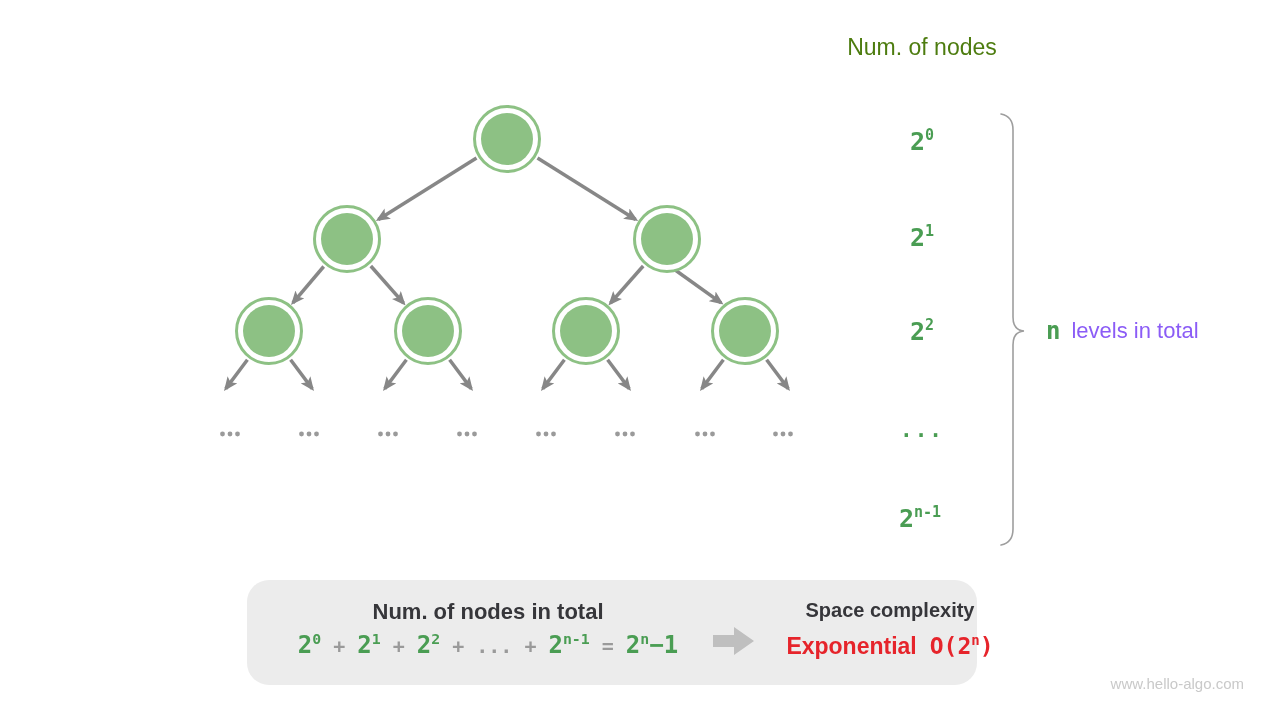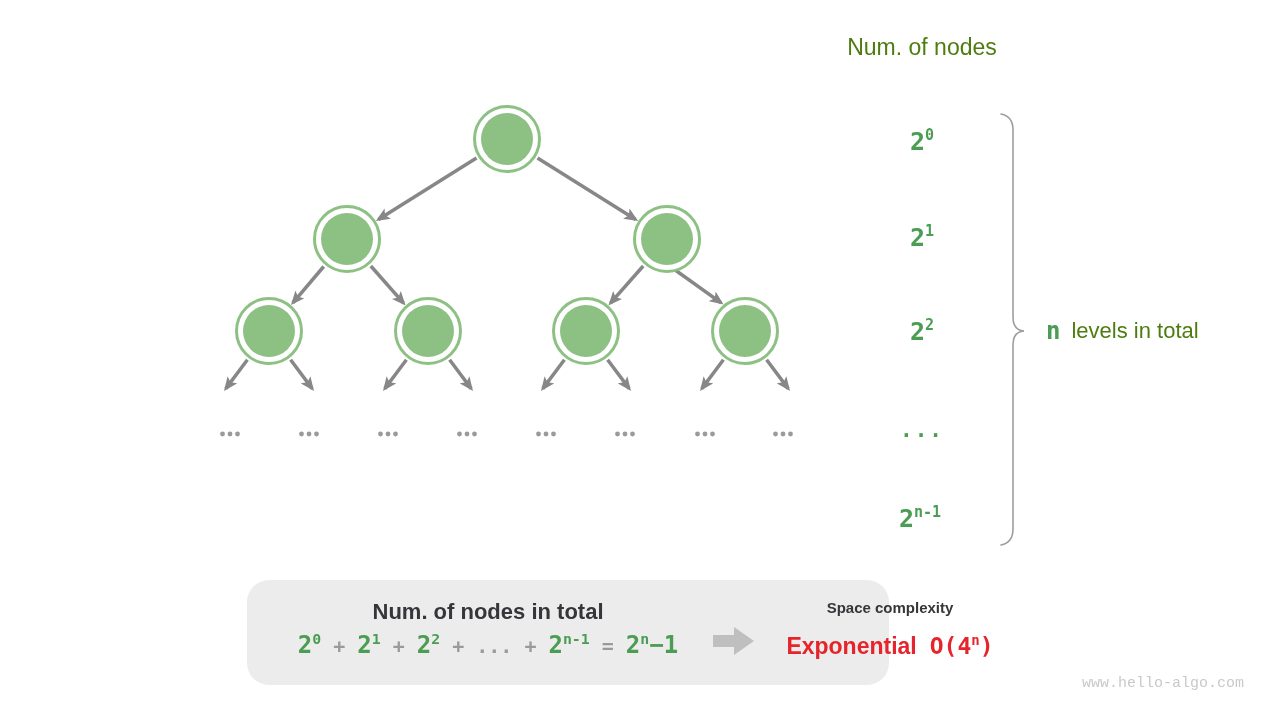--- a/index.html
+++ b/index.html
@@ -20,55 +20,55 @@
     color:#4a9d53;font-size:25px;white-space:nowrap;
   }
   .lvl sup{font-size:15px;}
   .lvl.dots{font-size:21px;letter-spacing:2px;}
 
   .brace-label{
     position:absolute;left:1046px;top:331px;transform:translateY(-50%);
     display:flex;align-items:center;gap:11px;white-space:nowrap;
   }
   .brace-label .n{font-family:"DejaVu Sans Mono",monospace;font-weight:bold;font-size:24px;color:#4a9d53;}
-  .brace-label .rest{font-size:22px;color:#4d7c0f;}
+  .brace-label .rest{font-size:22px;color:#8b5cf6;}
 
   .box{
-    position:absolute;left:247px;top:580px;width:642px;height:105px;
+    position:absolute;left:247px;top:580px;width:730px;height:105px;
     background:#ececec;border-radius:22px;
   }
   .box .ltitle{
     position:absolute;left:0;top:19px;width:482px;text-align:center;
     font-size:22px;font-weight:bold;color:#36363a;
   }
   .box .formula{
     position:absolute;left:0;top:50px;width:482px;
     display:flex;justify-content:center;align-items:baseline;white-space:nowrap;
   }
   .tok{margin:0 6px;font-family:"DejaVu Sans Mono",monospace;font-weight:bold;}
   .tok sup{font-size:0.62em;}
   .c-green{color:#4a9d53;font-size:24px;}
   .c-gray{color:#9a9a9a;font-size:20px;}
   .box .block-arrow{position:absolute;left:466px;top:46px;}
   .box .rtitle{
     position:absolute;left:528px;top:19px;width:230px;text-align:center;
-    font-size:15px;font-weight:bold;color:#36363a;
+    font-size:20px;font-weight:bold;color:#36363a;
   }
   .box .rvalue{
     position:absolute;left:528px;top:52px;width:230px;
     display:flex;justify-content:center;align-items:baseline;gap:13px;
     color:#e6242b;font-weight:bold;white-space:nowrap;
   }
   .box .rvalue .word{font-size:23px;}
   .box .rvalue .bigo{font-family:"DejaVu Sans Mono",monospace;font-size:23px;}
   .box .rvalue .bigo sup{font-size:14px;}
 
   .watermark{
     position:absolute;right:36px;bottom:28px;
-    font-family:Liberation Mono, monospace;font-size:15px;color:#c9c9c9;
+    font-family:Liberation Sans, sans-serif;font-size:15px;color:#c9c9c9;
   }
 </style>
 </head>
 <body>
 
 <div class="canvas">
 
   <svg class="tree" width="1280" height="720" viewBox="0 0 1280 720">
     <defs>
       <marker id="ah" markerUnits="userSpaceOnUse" markerWidth="14" markerHeight="12" viewBox="0 0 14 12" refX="11" refY="6" orient="auto">
@@ -213,18 +213,18 @@
         <span class="tok c-green"><span>2</span><sup>n</sup><span>−1</span></span>
       </div>
 
     <svg class="block-arrow" width="42" height="30" viewBox="0 0 42 30">
       <polygon points="0,9 21,9 21,1 41,15 21,29 21,21 0,21" fill="#bfbfbf"></polygon>
     </svg>
 
     <div class="rtitle">Space complexity</div>
     <div class="rvalue">
       <span class="word">Exponential</span>
-      <span class="bigo"><span>O(4</span><sup>n</sup><span>)</span></span>
+      <span class="bigo"><span>O(2</span><sup>n</sup><span>)</span></span>
     </div>
   </div>
 
   <div class="watermark">www.hello-algo.com</div>
 </div>
 
 </body></html>

